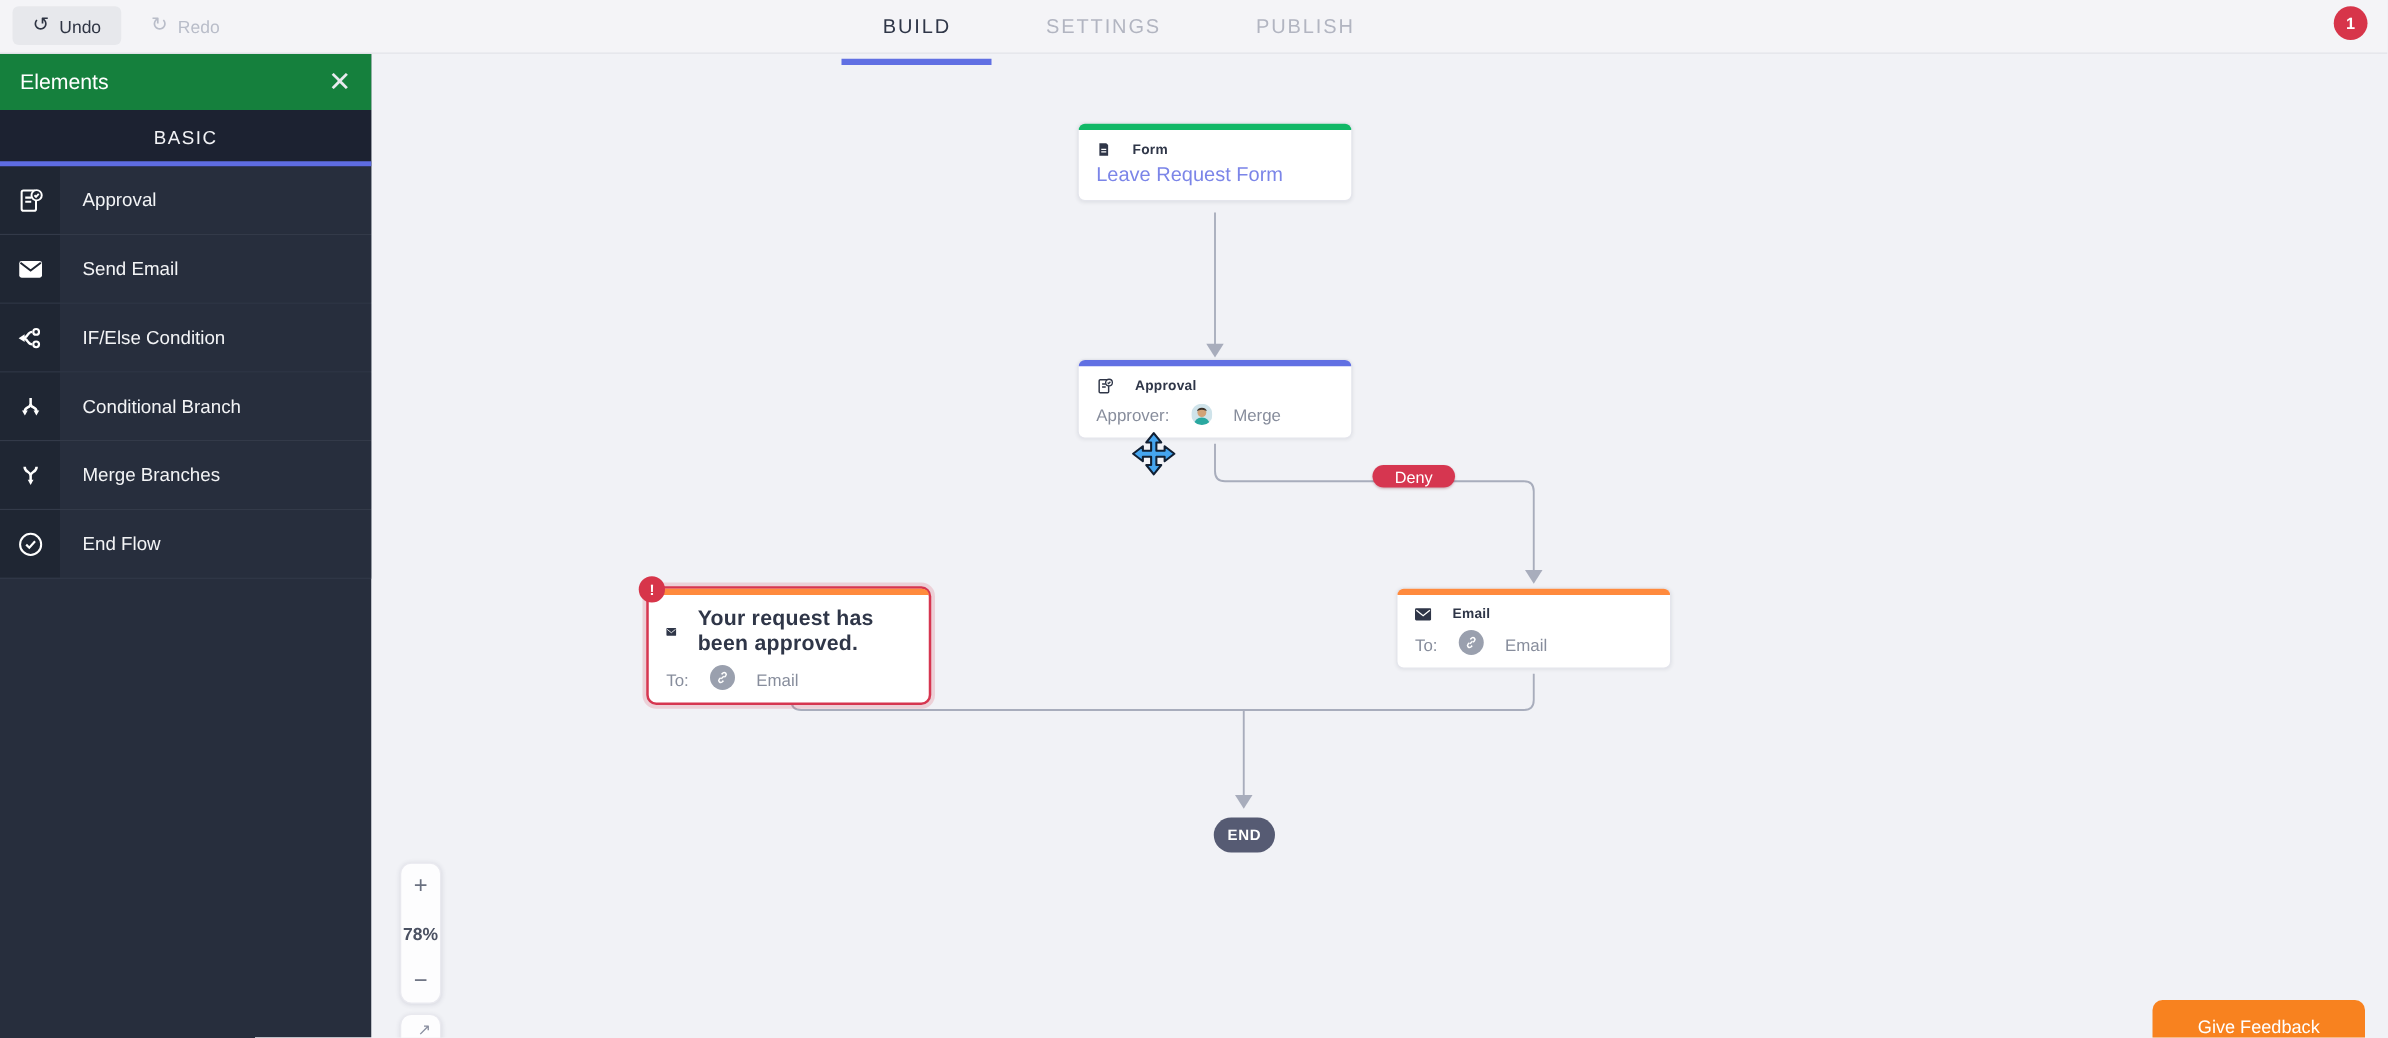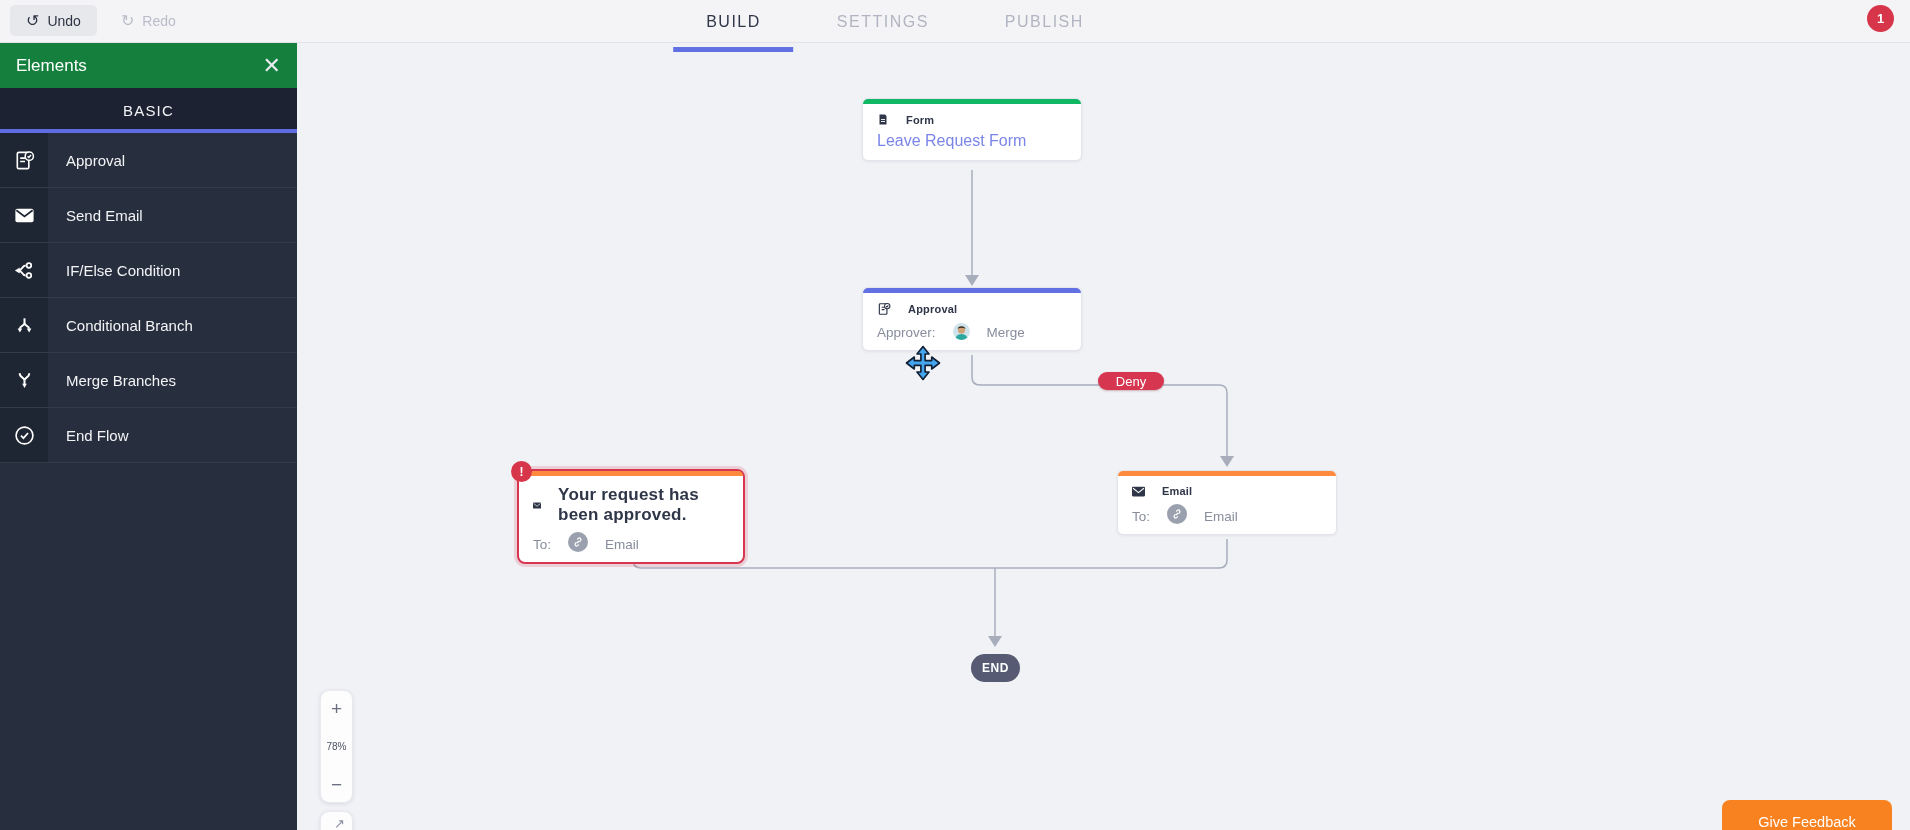--- a/index.html
+++ b/index.html
@@ -54,21 +54,21 @@
   .error-badge { position:absolute; left:-8px; top:-10px; width:21px; height:21px; border-radius:50%; background:#d7354a; color:#fff; font-size:12px; font-weight:bold; display:flex; align-items:center; justify-content:center; }
 
   .deny-pill { position:absolute; left:1098px; top:372px; width:66px; height:18px; border-radius:14px; background:#d63650; color:#fff; font-size:13px; display:flex; align-items:center; justify-content:center; z-index:3; cursor:pointer; box-shadow:0 1px 2px rgba(120,20,35,.3); }
   .end-pill { position:absolute; left:971px; top:654px; width:49px; height:28px; border-radius:14px; background:#565b73; color:#fff; font-size:12px; font-weight:bold; letter-spacing:.5px; display:flex; align-items:center; justify-content:center; z-index:3; cursor:pointer; }
 
   .move-cursor { position:absolute; left:905px; top:345px; width:36px; height:36px; z-index:6; }
 
   
   .zoom-panel { position:absolute; left:320px; top:690px; width:33px; height:113px; background:#fdfdfe; border:1px solid #e9e9ef; border-radius:9px; box-shadow:0 1px 4px rgba(40,45,70,.12); display:flex; flex-direction:column; align-items:center; justify-content:space-between; padding:8px 0; z-index:10; }
   .zoom-btn { background:none; border:none; color:#6a7080; font-size:19px; line-height:1; cursor:pointer; font-family:inherit; }
-  .zoom-level { font-size:10px; color:#4b5162; }
+  .zoom-level { font-size:14px; color:#4b5162;font-weight:bold; }
   .expand-btn { position:absolute; left:320px; top:811px; width:33px; height:42px; background:#fdfdfe; border:1px solid #e9e9ef; border-radius:9px; box-shadow:0 1px 4px rgba(40,45,70,.12); color:#8a8fa0; font-size:13px; display:flex; align-items:flex-start; justify-content:flex-end; padding:4px 7px 0 0; cursor:pointer; z-index:10; }
 
   .feedback-btn { position:absolute; left:1722px; top:800px; width:170px; height:44px; background:#f8821f; border:none; border-radius:8px; color:#fff; font-size:14.5px; font-family:inherit; cursor:pointer; z-index:10; }
 </style>
 </head>
 <body>
 
 <div class="header">
   <div class="undo-group">
     <button class="btn-undo">

